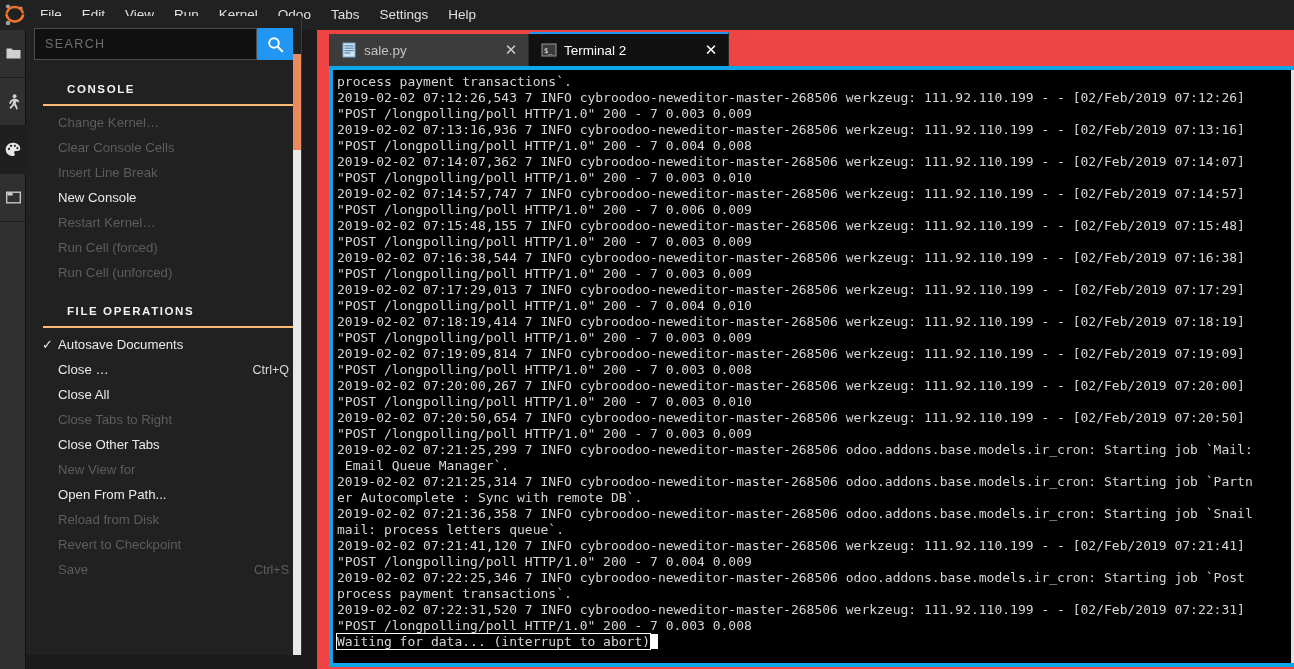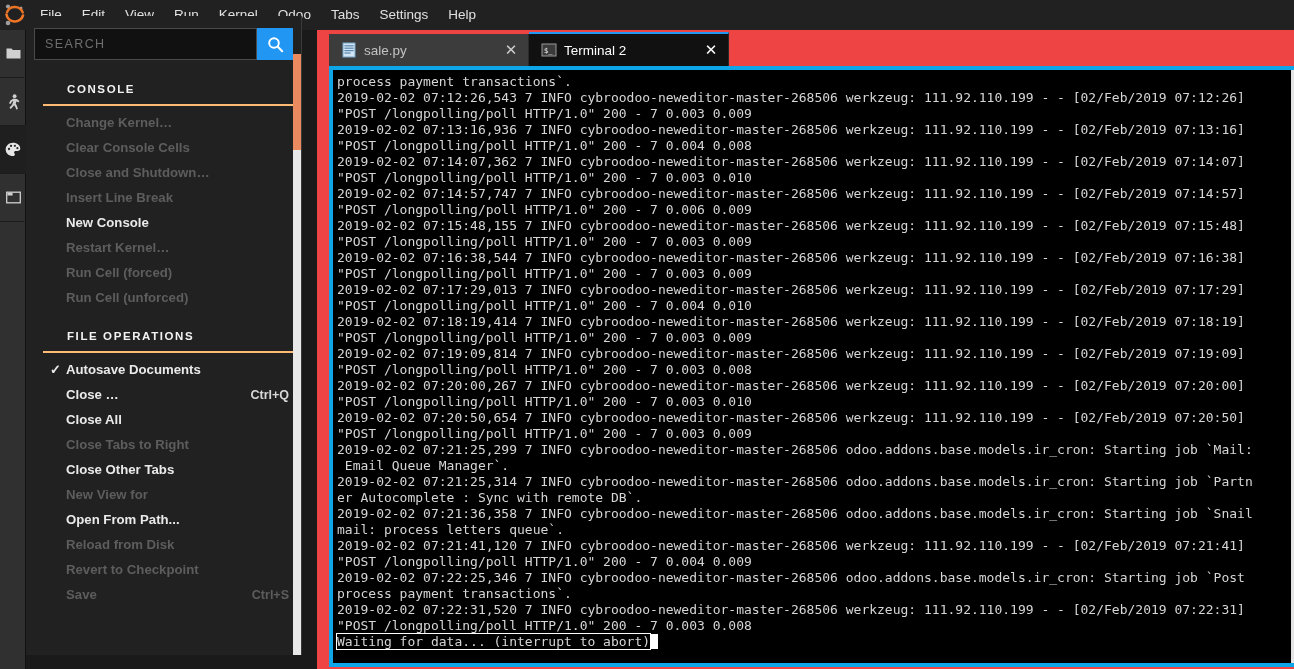--- a/index.html
+++ b/index.html
@@ -52,21 +52,21 @@
   }
   .search-input::placeholder { color: #6e6e6e; letter-spacing: 1.4px; }
   .search-btn {
     width: 36px; height: 32px; background: #2196f3; border: none;
     display: flex; align-items: center; justify-content: center; cursor: pointer;
   }
   .section-head {
     color: #f2f2f2; font-size: 11.5px; font-weight: bold; letter-spacing: 1.6px;
     padding: 14px 0 9px 24px; border-bottom: 2px solid #fdba74; margin: 6px 0 0 17px;
   }
-  .cmd-list { padding: 4px 0 0 16px; font-weight: bold; }
+  .cmd-list { padding: 4px 0 0 8px; }
   .cmd {
     display: flex; align-items: center; justify-content: space-between;
     height: 25px; padding: 0 12px 0 24px; cursor: default;
   }
   .cmd .lbl { font-size: 13.2px; color: #5d5d5d; white-space: nowrap; }
   .cmd.enabled .lbl { color: #eaeaea; }
   .cmd .sc { font-size: 12.5px; color: #5d5d5d; white-space: nowrap; }
   .cmd.enabled .sc { color: #d8d8d8; }
   .check { position: absolute; left: 8px; font-size: 13px; color: #eaeaea; }
   .cmd { position: relative; }
@@ -200,24 +200,20 @@
     </div>
 
     <div class="section-head">CONSOLE</div>
     <div class="cmd-list">
       <div class="cmd">
         <span class="lbl">Change Kernel…</span>
         <span class="sc"></span>
       </div>
       <div class="cmd">
         <span class="lbl">Clear Console Cells</span>
-        <span class="sc"></span>
-      </div>
-      <div class="cmd">
-        <span class="lbl">Close and Shutdown…</span>
         <span class="sc"></span>
       </div>
       <div class="cmd">
         <span class="lbl">Insert Line Break</span>
         <span class="sc"></span>
       </div>
       <div class="cmd enabled">
         <span class="lbl">New Console</span>
         <span class="sc"></span>
       </div>

